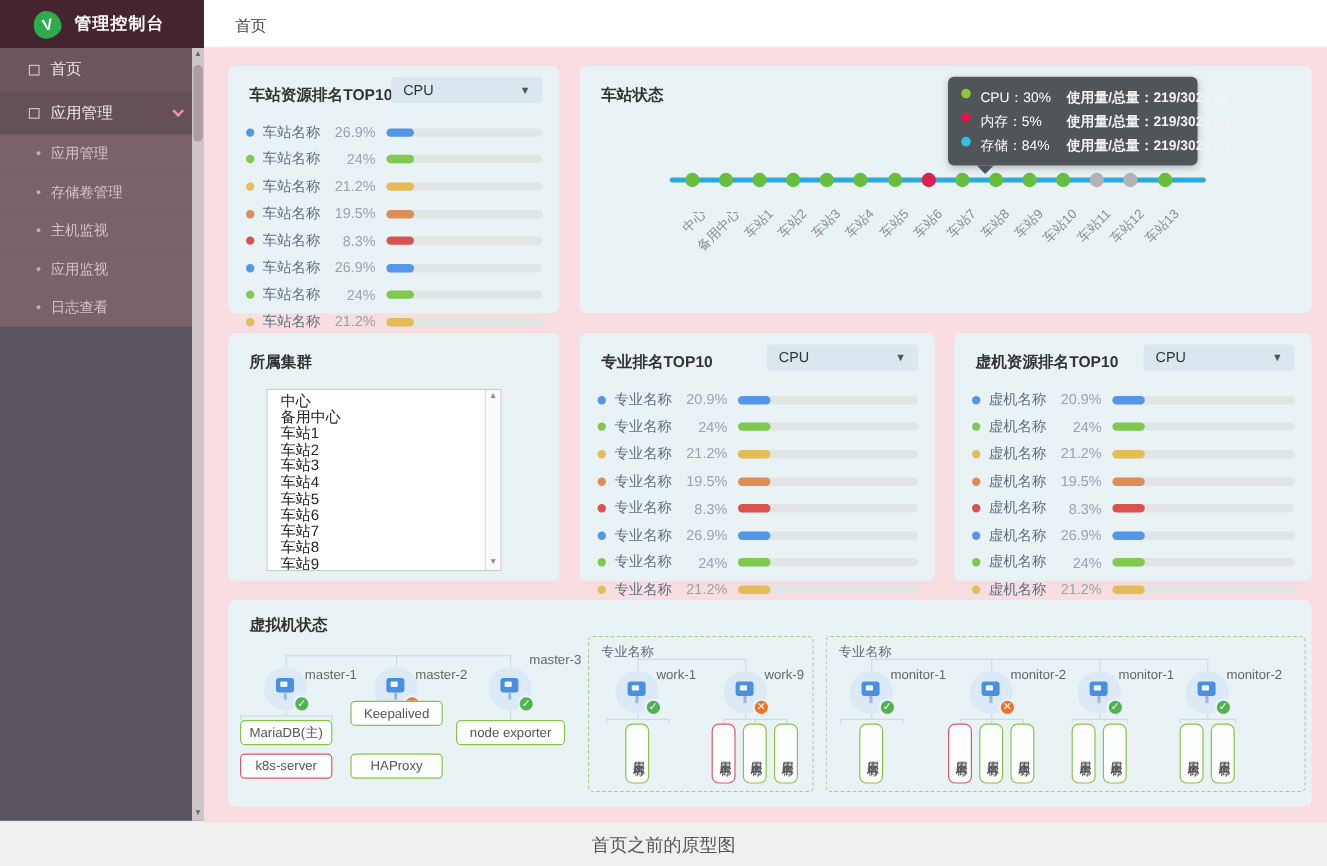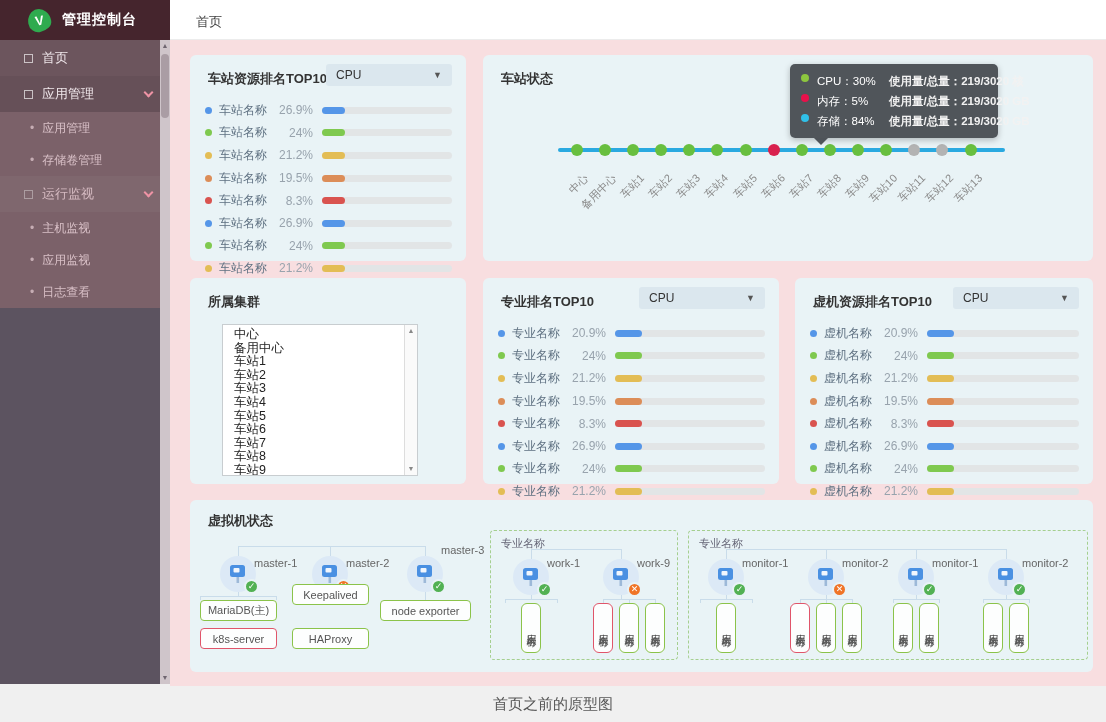--- a/index.html
+++ b/index.html
@@ -101,25 +101,20 @@
     <span>应用管理</span>
     <span class="chev"></span>
   </div>
   <div class="mi mi-sub">
     <span class="bullet">•</span>
     <span>应用管理</span>
   </div>
   <div class="mi mi-sub">
     <span class="bullet">•</span>
     <span>存储卷管理</span>
-  </div>
-  <div class="mi mi-top mi-g2">
-    <span class="mico" style="opacity:.55"></span>
-    <span>运行监视</span>
-    <span class="chev"></span>
   </div>
   <div class="mi mi-sub">
     <span class="bullet">•</span>
     <span>主机监视</span>
   </div>
   <div class="mi mi-sub">
     <span class="bullet">•</span>
     <span>应用监视</span>
   </div>
   <div class="mi mi-sub">

